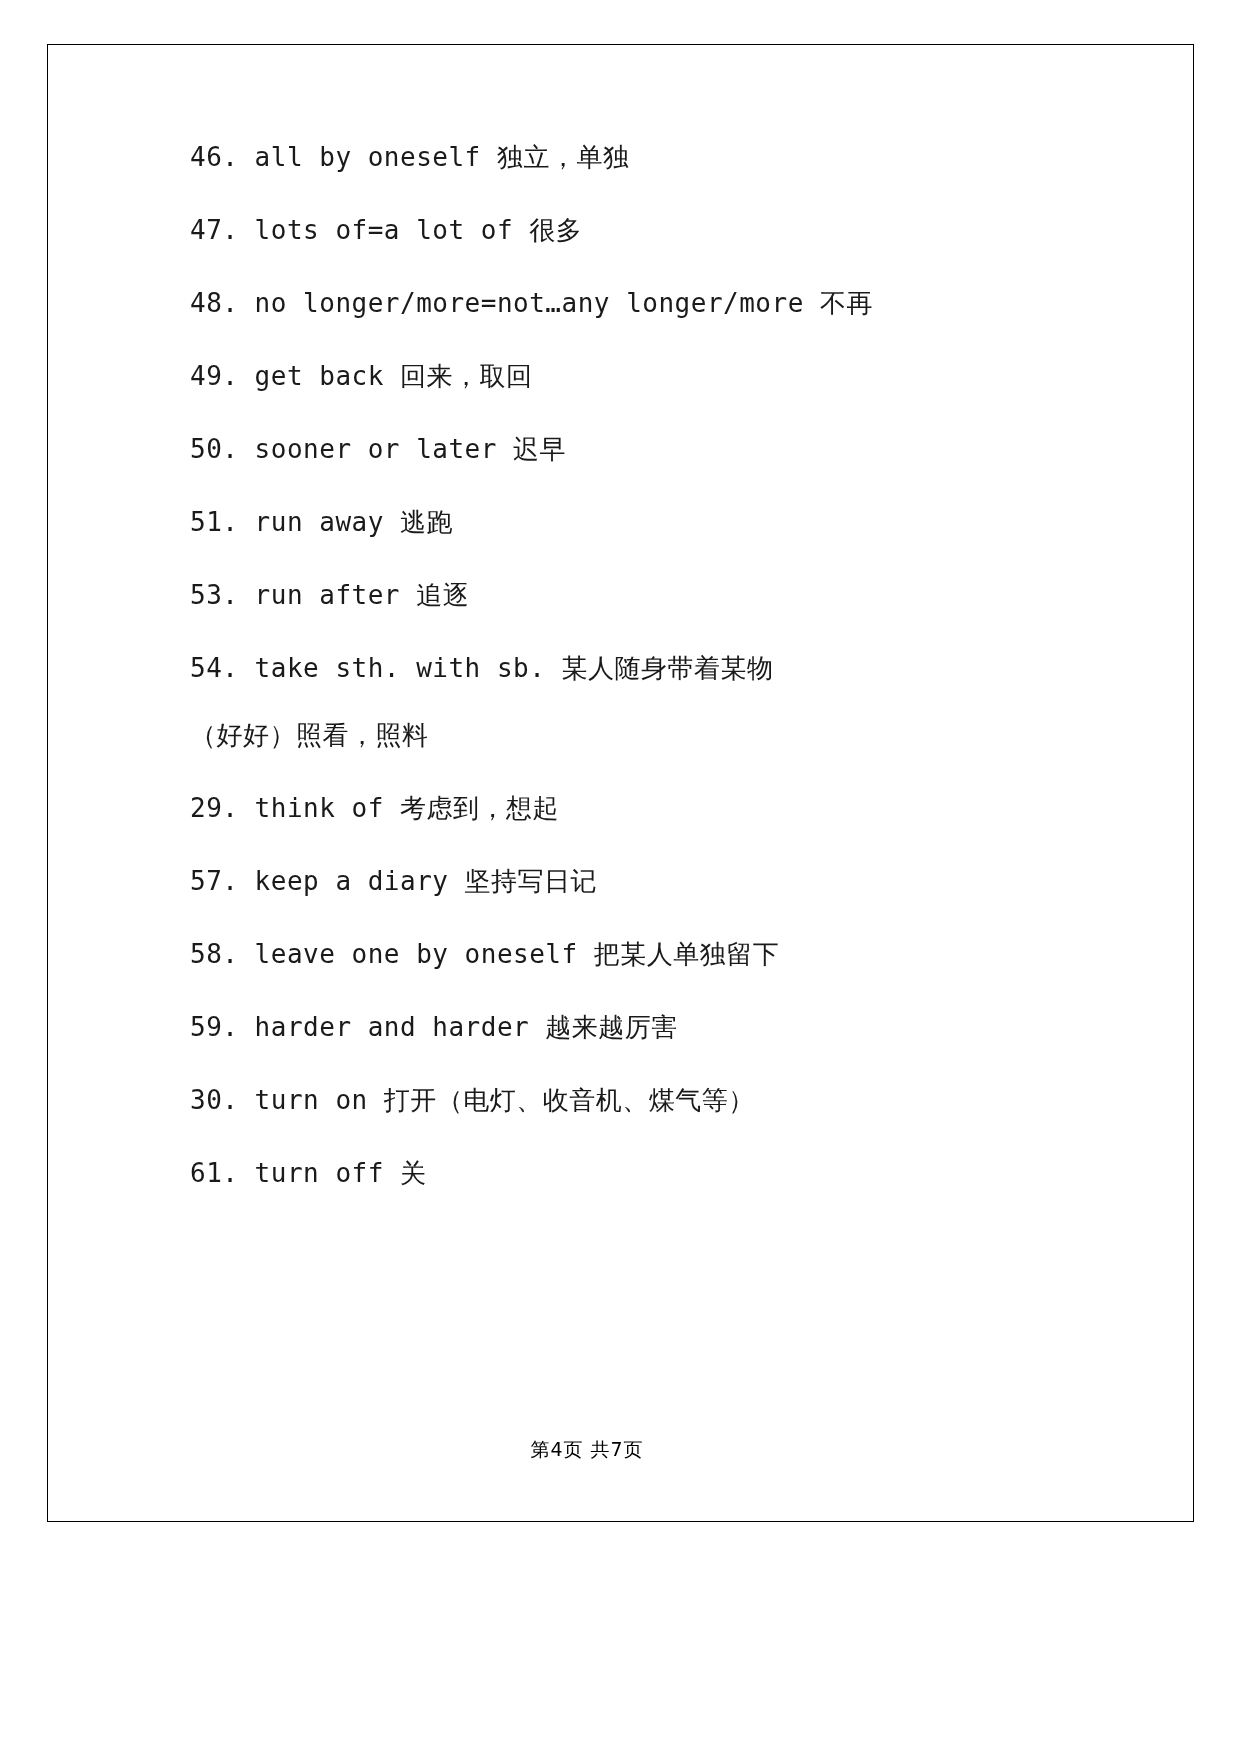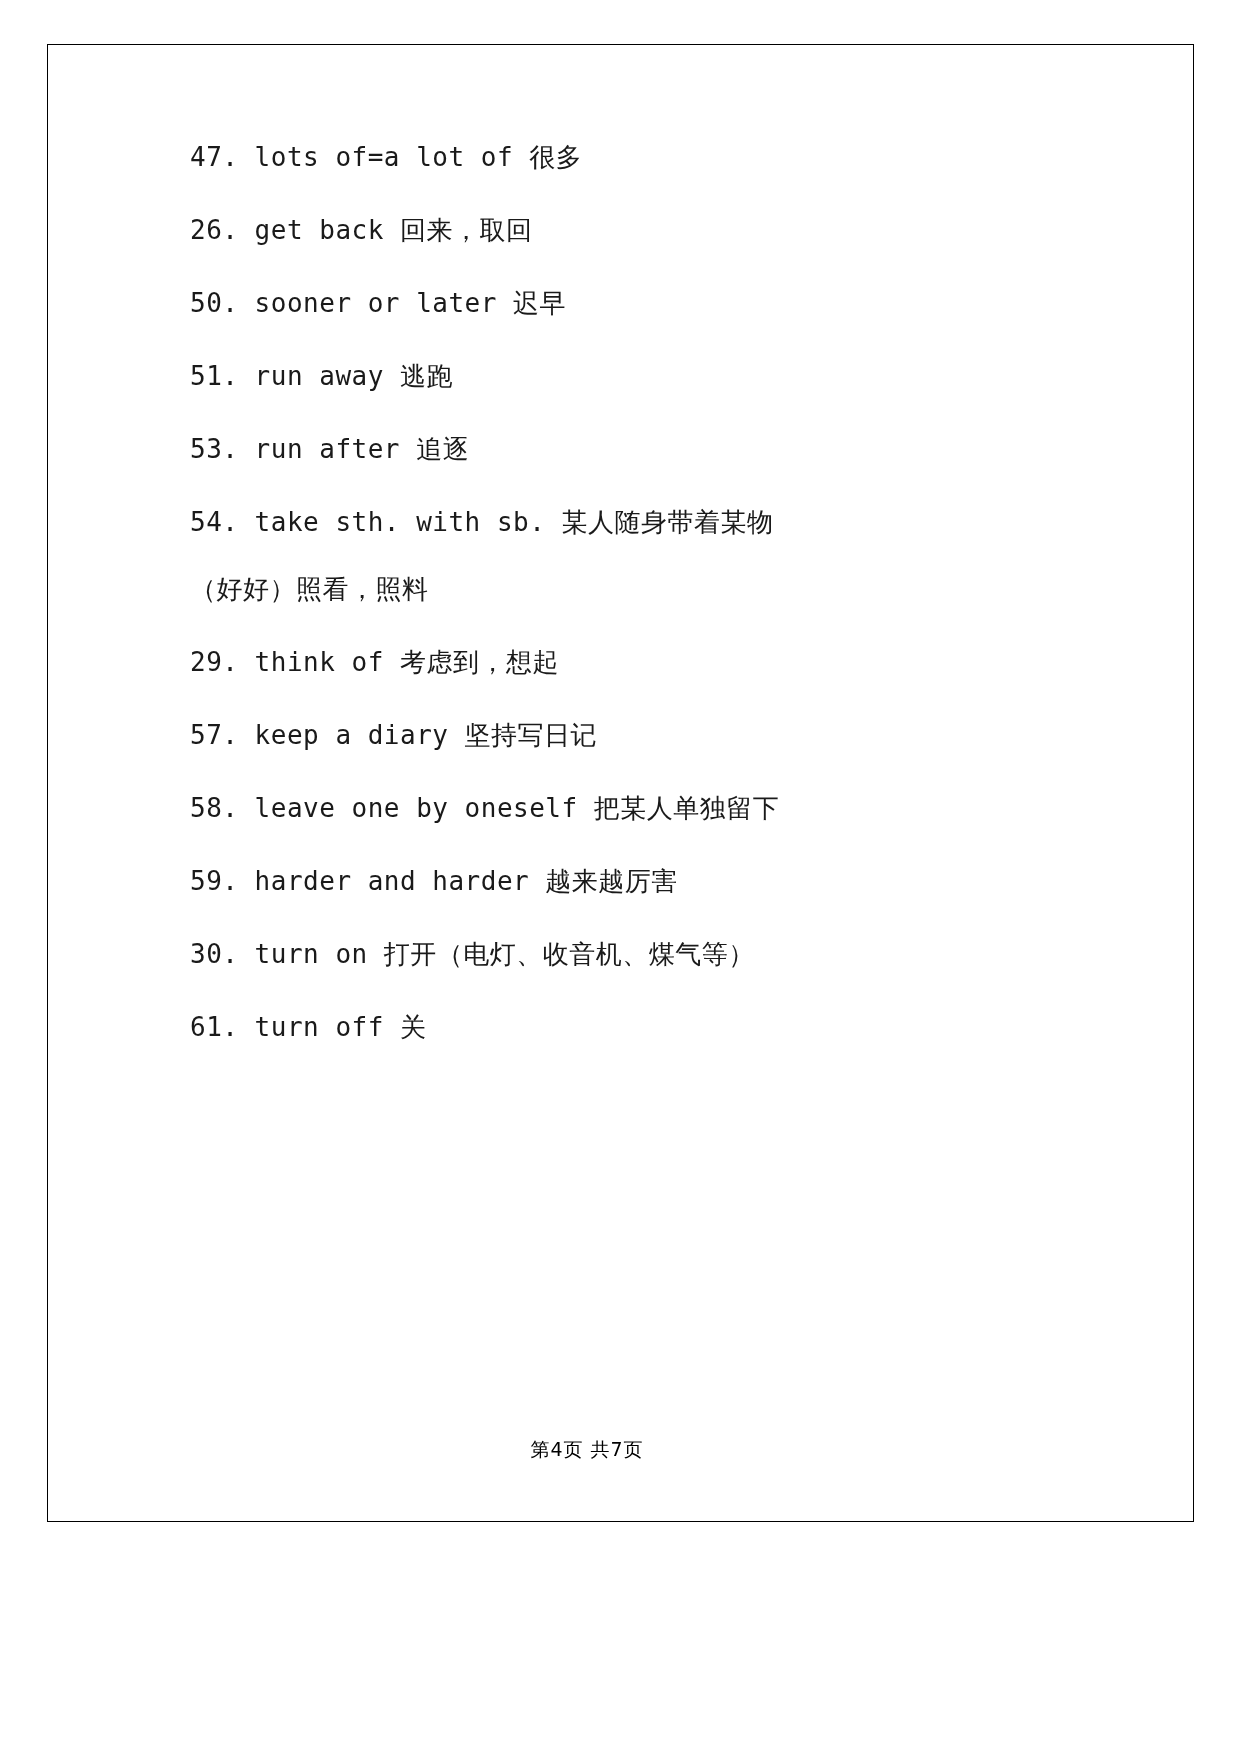--- a/index.html
+++ b/index.html
@@ -59,22 +59,24 @@
     letter-spacing: 1px;
   }
 </style>
 </head>
 <body>
 
 <div class="page">
   <div class="page-border"></div>
 
   <div class="content">
+    <div class="line">46. all by oneself 独立，单独</div>
     <div class="line">47. lots of=a lot of 很多</div>
-    <div class="line">26. get back 回来，取回</div>
+    <div class="line">48. no longer/more=not…any longer/more 不再</div>
+    <div class="line">49. get back 回来，取回</div>
     <div class="line">50. sooner or later 迟早</div>
     <div class="line">51. run away 逃跑</div>
     <div class="line">53. run after 追逐</div>
     <div class="line">54. take sth. with sb. 某人随身带着某物</div>
     <div class="line cont">（好好）照看，照料</div>
     <div class="line">29. think of 考虑到，想起</div>
     <div class="line">57. keep a diary 坚持写日记</div>
     <div class="line">58. leave one by oneself 把某人单独留下</div>
     <div class="line">59. harder and harder 越来越厉害</div>
     <div class="line">30. turn on 打开（电灯、收音机、煤气等）</div>

